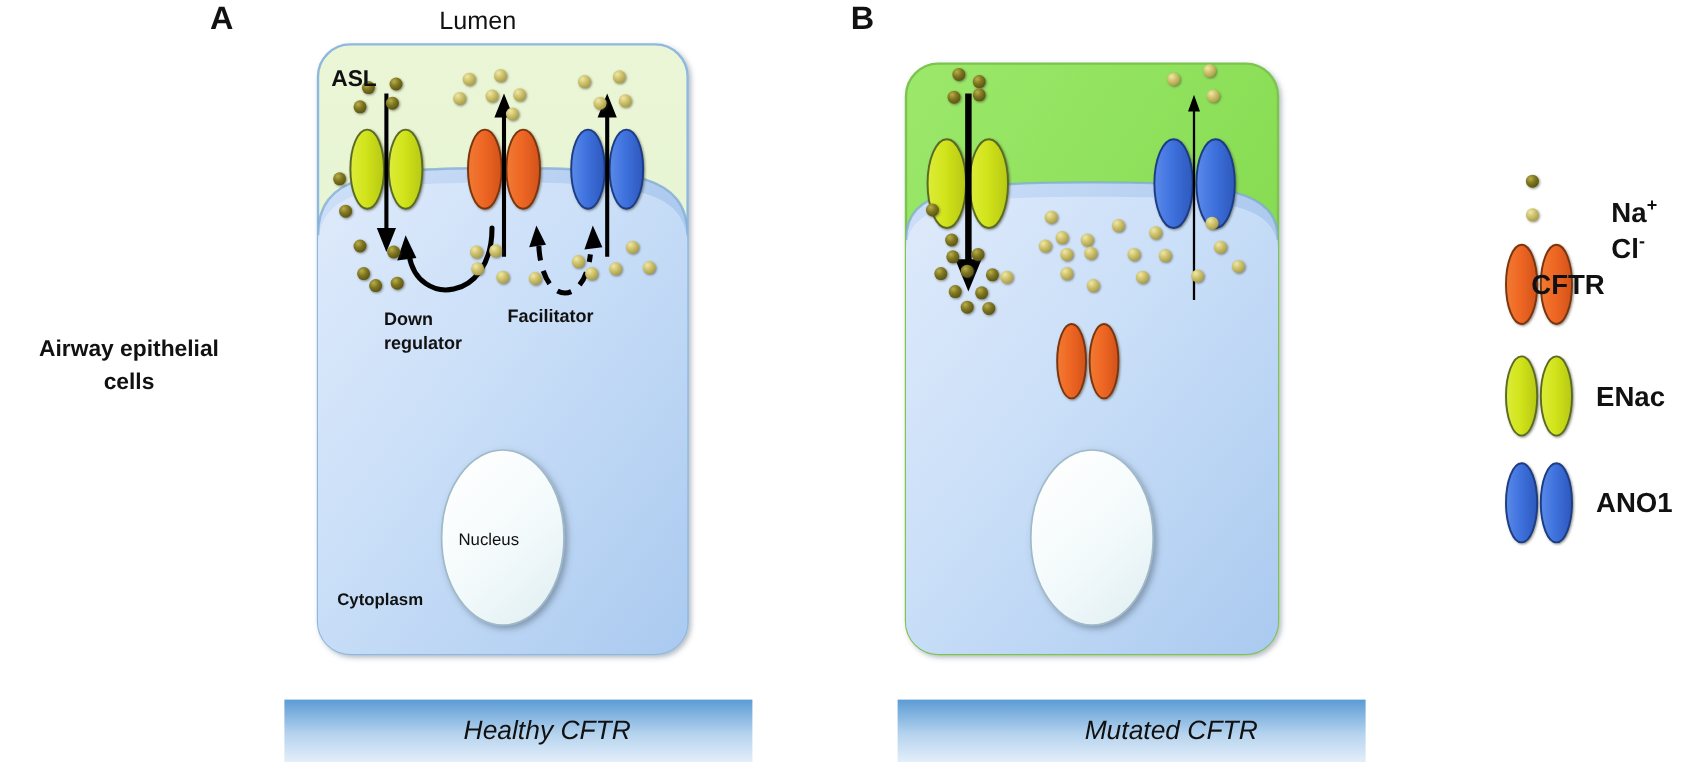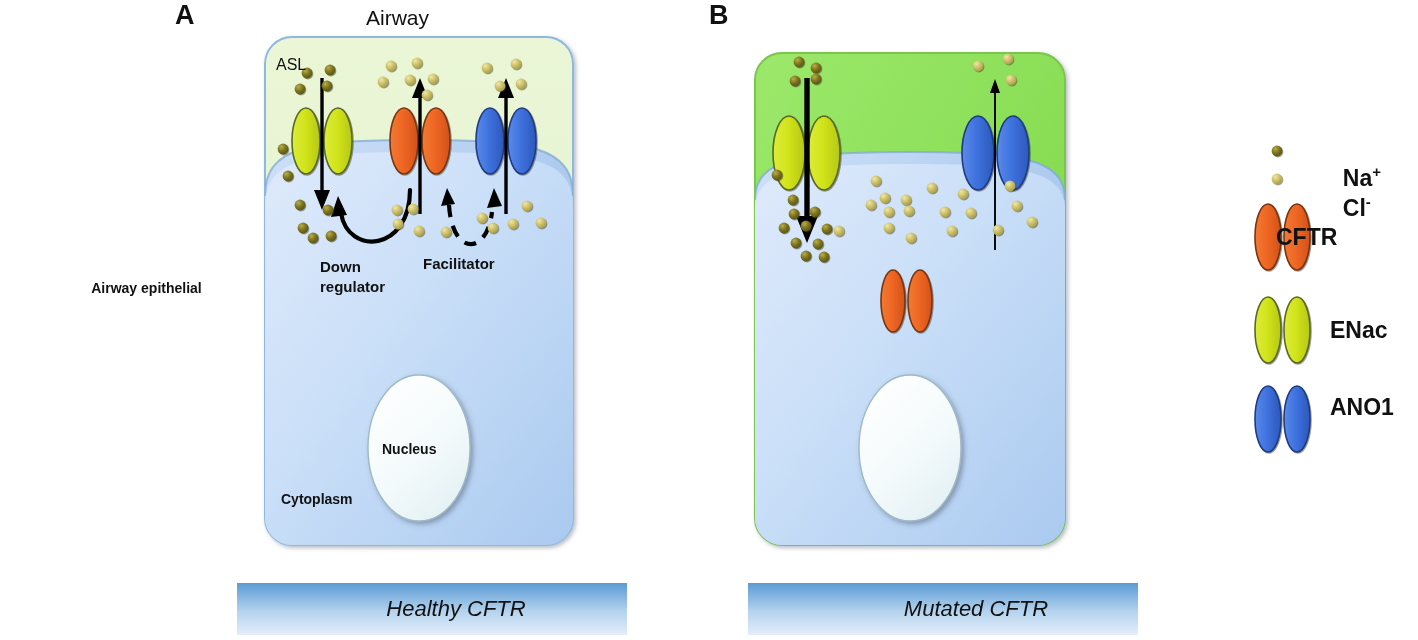--- a/index.html
+++ b/index.html
@@ -7,25 +7,25 @@
     width:1418px;height:640px;background:#ffffff;
     font-family:"Liberation Sans", sans-serif;
     position:relative;overflow:hidden;
   }
   .fig{position:absolute;left:0;top:0;width:1418px;height:640px;}
   svg.fig-svg{position:absolute;left:0;top:0;}
 
   .lbl{position:absolute;color:#111111;white-space:pre;}
   .panel-letter{font-size:27px;font-weight:bold;letter-spacing:.5px;}
   .lumen-lbl{font-size:21px;font-weight:400;}
-  .asl-lbl{font-size:16px;font-weight:400;}
-  .side-lbl{font-size:14px;font-weight:bold;text-align:center;line-height:1.35;padding-left:39px;}
+  .asl-lbl{font-size:19px;font-weight:700;}
+  .side-lbl{font-size:19px;font-weight:bold;text-align:center;line-height:1.35;}
   .inner-lbl{font-size:15px;font-weight:bold;text-align:left;line-height:1.2;}
   .cyto-lbl{font-size:14px;font-weight:bold;}
-  .nuc-lbl{font-size:14px;font-weight:bold;}
+  .nuc-lbl{font-size:14px;font-weight:normal;}
   .cap-lbl{font-size:22px;font-style:italic;font-weight:400;}
   .leg-lbl{font-size:23px;font-weight:bold;}
   .leg-lbl sup{font-size:15px;vertical-align:super;}
 </style>
 </head>
 <body>
 
 <div class="fig">
 
 <svg class="fig-svg" width="1418" height="640" viewBox="0 0 1418 640">
@@ -310,39 +310,40 @@
   </g>
   <g>
     <ellipse cx="1268" cy="419" rx="13" ry="33" fill="url(#blueG)" stroke="#1d3d84" stroke-width="1.6" filter="url(#shadowTiny)"></ellipse>
     <ellipse cx="1297" cy="419" rx="13" ry="33" fill="url(#blueG)" stroke="#1d3d84" stroke-width="1.6" filter="url(#shadowTiny)"></ellipse>
   </g>
 </svg>
 
 <div class="lbl panel-letter" style="left:175px;top:0px;">A</div>
 <div class="lbl panel-letter" style="left:709px;top:0px;">B</div>
 
-<div class="lbl lumen-lbl" style="left:366px;top:6px;">Airway</div>
+<div class="lbl lumen-lbl" style="left:366px;top:6px;">Lumen</div>
 
 <div class="lbl asl-lbl" style="left:276px;top:56px;">ASL</div>
 
 <div class="lbl side-lbl" style="left:0px;top:279px;width:215px;">Airway epithelial</div>
+<div class="lbl side-lbl" style="left:0px;top:306px;width:215px;">cells</div>
 
 <div class="lbl inner-lbl" style="left:320px;top:258px;width:92px;">Down</div>
 <div class="lbl inner-lbl" style="left:320px;top:278px;width:92px;">regulator</div>
 <div class="lbl inner-lbl" style="left:423px;top:255px;width:98px;">Facilitator</div>
 
 <div class="lbl nuc-lbl" style="left:382px;top:441px;">Nucleus</div>
 <div class="lbl cyto-lbl" style="left:281px;top:491px;">Cytoplasm</div>
 
 <div class="lbl cap-lbl" style="left:237px;top:596px;width:390px;text-align:center;padding-left:24px;">Healthy CFTR</div>
 <div class="lbl cap-lbl" style="left:748px;top:596px;width:456px;text-align:center;">Mutated CFTR</div>
 
 <div class="lbl leg-lbl" style="left:1330px;top:136px;">
   <span>Na</span><sup>+</sup>
 </div>
 <div class="lbl leg-lbl" style="left:1330px;top:166px;">
   <span>Cl</span><sup>-</sup>
 </div>
 <div class="lbl leg-lbl" style="left:1276px;top:224px;">CFTR</div>
 <div class="lbl leg-lbl" style="left:1330px;top:317px;">ENac</div>
-<div class="lbl leg-lbl" style="left:1330px;top:394px;">ANO1</div>
+<div class="lbl leg-lbl" style="left:1330px;top:406px;">ANO1</div>
 
 </div>
 
 </body></html>

